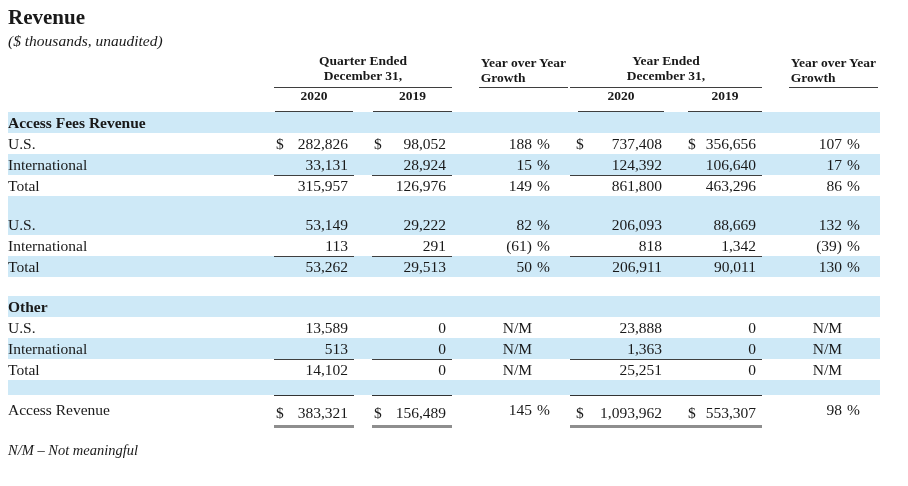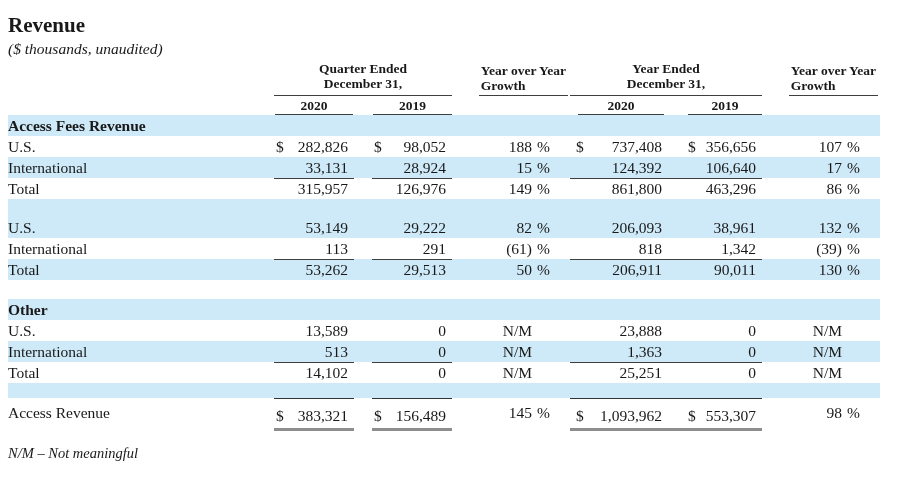--- a/index.html
+++ b/index.html
@@ -1,33 +1,33 @@
 <!DOCTYPE html>
 <html style="--stripe: #cee9f7; --rule: #3f3f3f; --total_rule: #8e8e8e;"><head>
 <meta charset="utf-8">
 <style>
   html,body{margin:0;padding:0;}
   body{
     width:908px;height:486px;background:#ffffff;
     font-family:"Liberation Serif", serif;color:#191919;
     overflow:hidden;
   }
-  .wrap{padding:5px 26px 0 8px;margin-top:8px;}
+  .wrap{padding:5px 26px 0 8px;}
   .title{font-size:21px;font-weight:bold;margin:0;line-height:24px;}
   .subtitle{font-style:italic;font-size:15.5px;margin:2px 0 0 0;line-height:19px;}
   table{border-collapse:collapse;table-layout:fixed;width:872px;margin-top:3px;}
   td{padding:0;vertical-align:bottom;font-size:15.5px;line-height:20px;}
   
   thead td{font-size:13.5px;font-weight:bold;line-height:15px;}
   .grp{text-align:center;border-bottom:1px solid var(--rule,#3f3f3f);padding-bottom:4px;}
   .yoyh{vertical-align:bottom;}
   .yoyblk{width:max-content;margin-left:auto;margin-right:2px;text-align:left;
           border-bottom:1px solid var(--rule,#3f3f3f);padding:0 2px 2px 2px;}
   tr.h2row{height:19px;}
-  .subin{text-align:center;border-bottom:1px solid var(--rule,#3f3f3f);padding-bottom:1px;}
+  .subin{text-align:center;border-bottom:1px solid var(--rule,#3f3f3f);padding-bottom:8px;}
   .subin.m-y20{margin:0 4px 0 8px;}
   .subin.m-y19{margin:0 0 0 20px;}
   .subin.m-q20{margin:0 1px;}
   .subin.m-q19{margin:0 0 0 1px;}
   
   tr.r{height:21px;}
   tr.sechead td{font-weight:bold;}
   .bg-b{background:var(--stripe,#cee9f7);}
   .cf{display:flex;align-items:baseline;}
   .money .sym{padding-left:2px;}
@@ -266,21 +266,21 @@
           </td>
         <td class="money yr">
             <div class="cf">
               <span class="sym"></span>
               <span class="val">206,093</span>
             </div>
           </td>
         <td class="money y19">
             <div class="cf">
               <span class="sym"></span>
-              <span class="val">38,961</span>
+              <span class="val">88,669</span>
             </div>
           </td>
         <td class="pctc">
             <div class="cf">
               <span class="pv">132</span>
               <span class="ps">%</span>
             </div>
           </td>
       </tr>
       <tr class="r">

